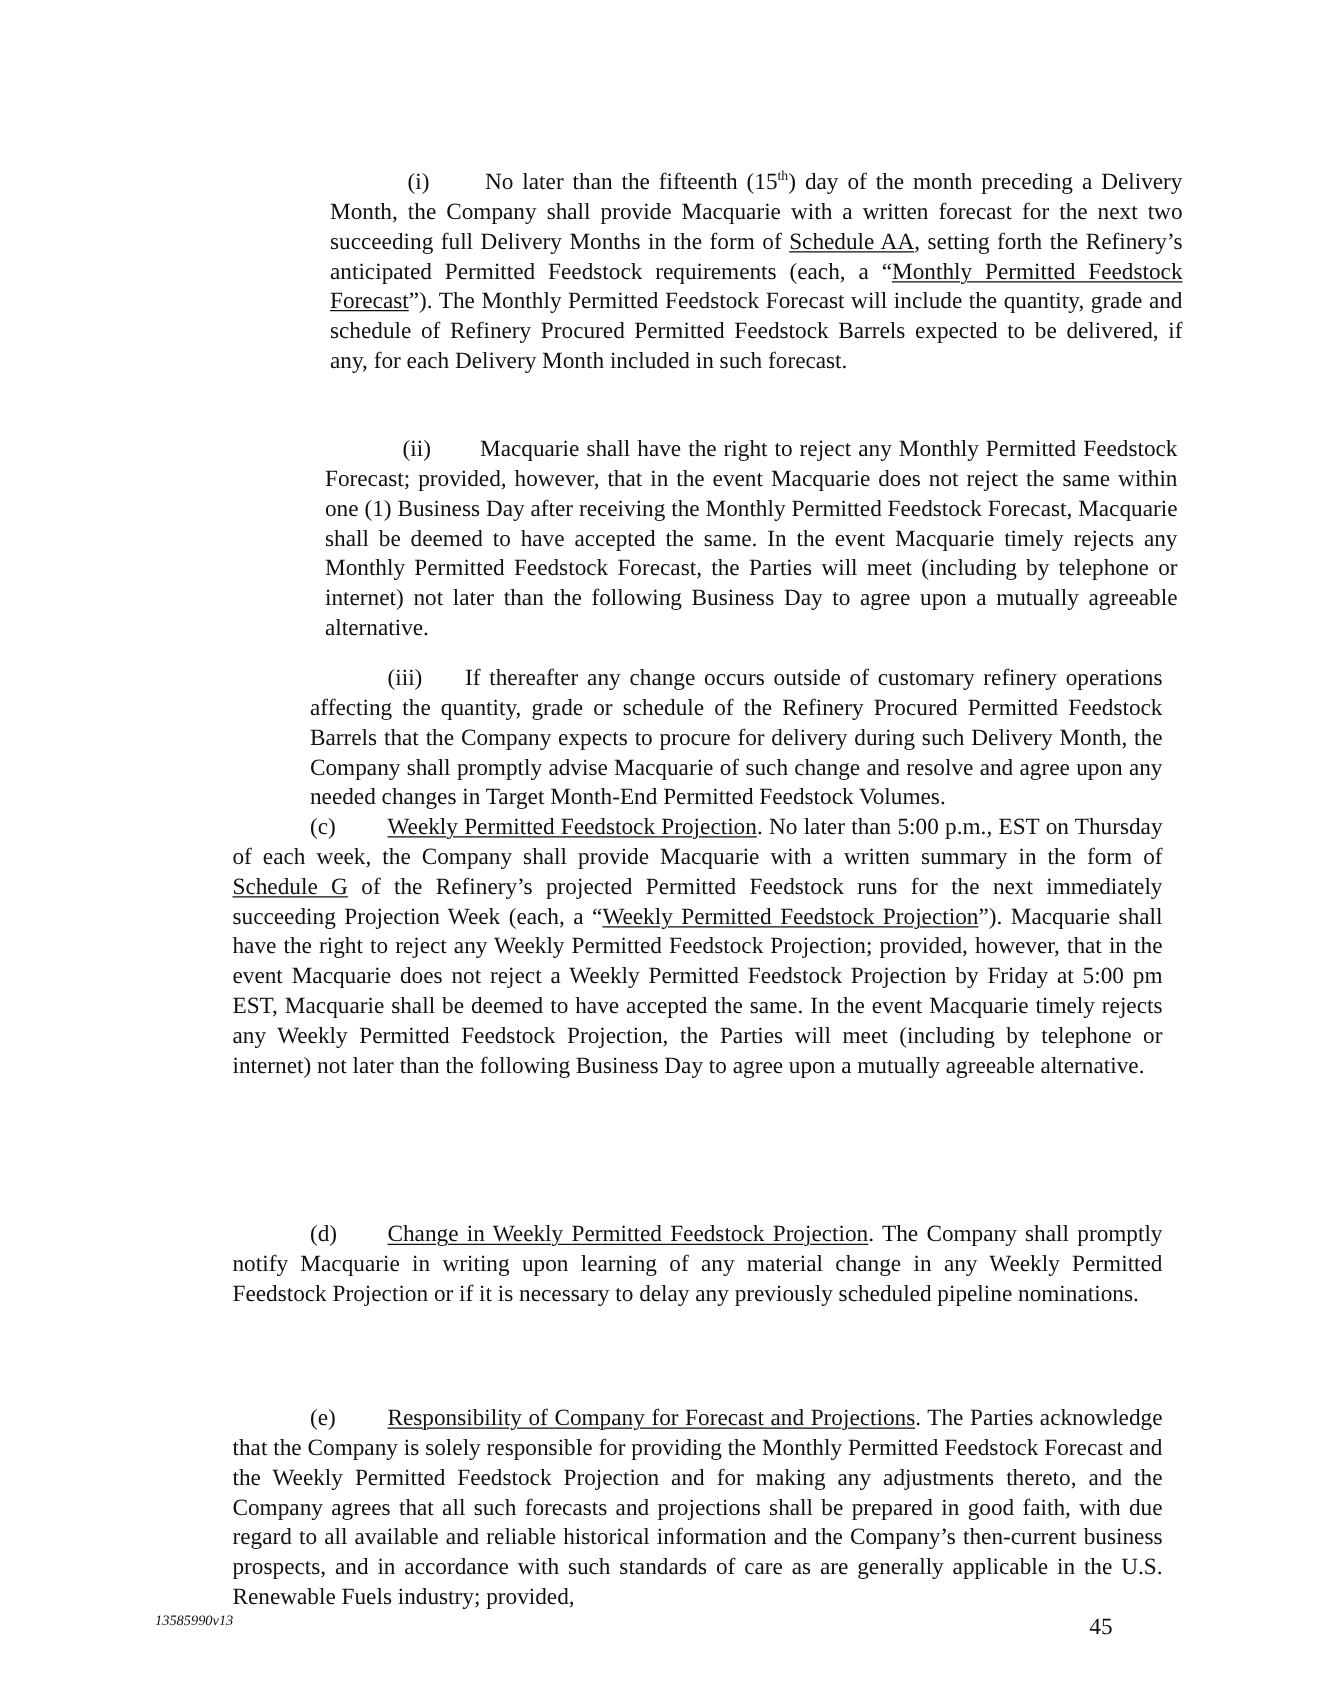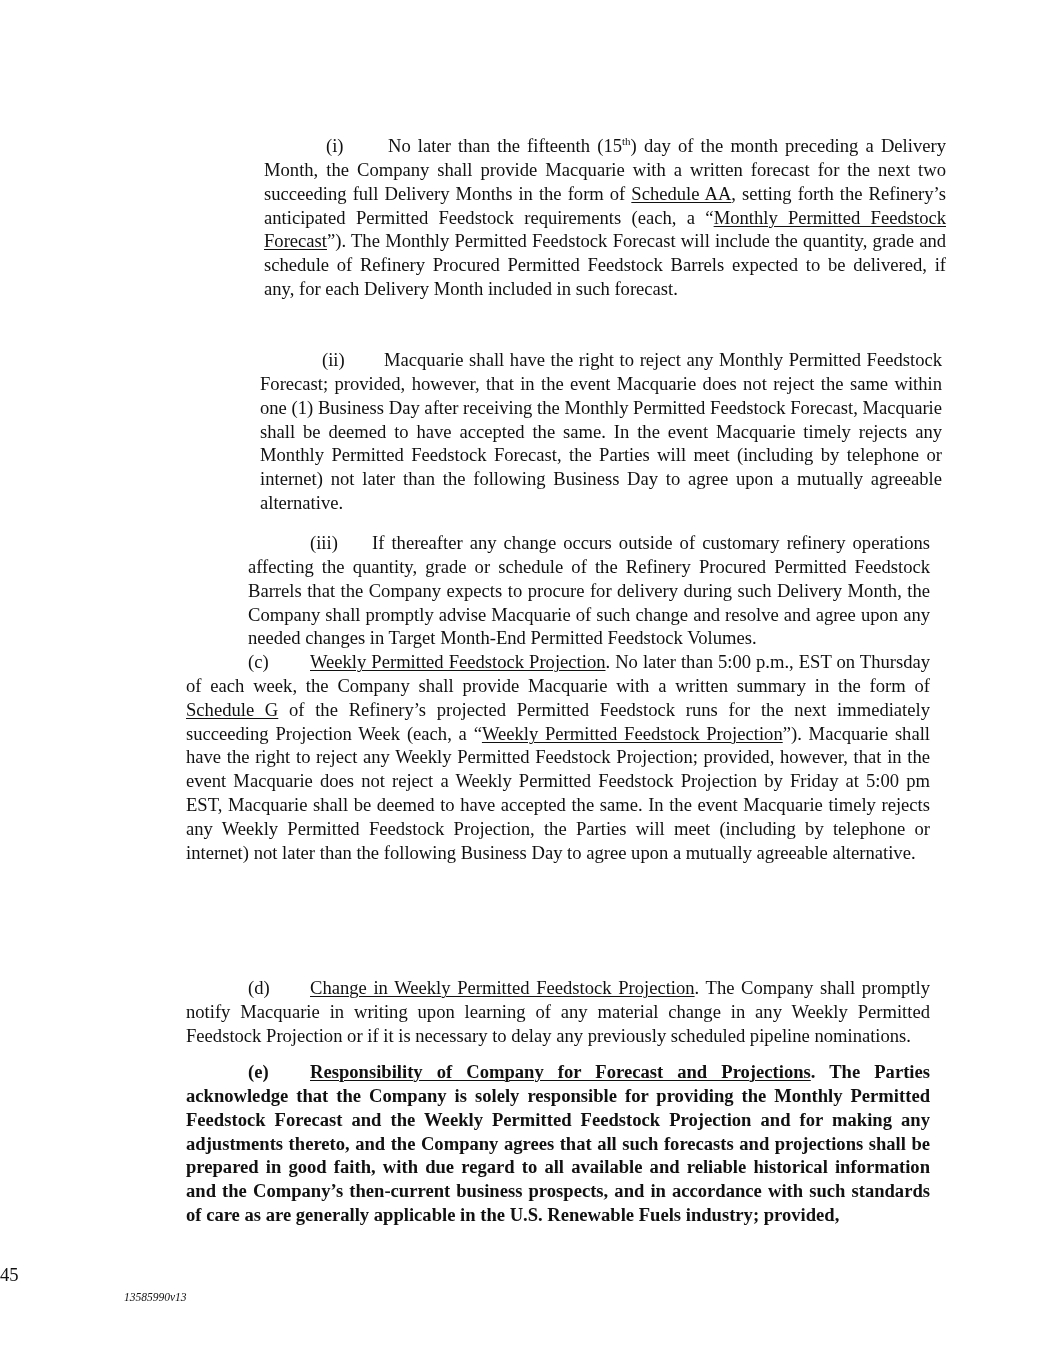--- a/index.html
+++ b/index.html
@@ -6,21 +6,21 @@
   body { width: 1055px; height: 1365px; position: relative; overflow: hidden;
          font-family: "Liberation Serif", "DejaVu Serif", serif; color: #111; }
   .para { position: absolute; font-size: 18.6px; line-height: 23.85px; text-align: justify; }
   .sub { left: 248px; width: 682px; }
   .main { left: 186px; width: 744px; }
   .label { display: inline-block; }
   .sub .label { width: 62px; margin-left: 62px; }
   .main .label { width: 62px; margin-left: 62px; }
   .u { text-decoration: underline; text-underline-offset: 2px; text-decoration-thickness: 1px; }
   sup { font-size: 11px; line-height: 0; vertical-align: super; }
-  .page-num { position: absolute; left: 0; width: 890px; top: 1264px; text-align: left; font-size: 18.6px; }
+  .page-num { position: absolute; left: 0; width: 890px; top: 1291px; text-align: right; font-size: 18.6px; }
   .doc-id { position: absolute; left: 124px; top: 1291px; font-size: 11.5px; font-style: italic; }
 </style>
 </head>
 <body>
 
 <div>
 
   <p class="para sub" style="top:118px; margin:16px;">
     <span class="label">(i)</span><span>No later than the fifteenth (15</span><sup>th</sup><span>) day of the month preceding a Delivery Month, the Company shall provide Macquarie with a written forecast for the next two succeeding full Delivery Months in the form of </span><span class="u">Schedule AA</span><span>, setting forth the Refinery’s anticipated Permitted Feedstock requirements (each, a “</span><span class="u">Monthly Permitted Feedstock Forecast</span><span>”).  The Monthly Permitted Feedstock Forecast will include the quantity, grade and schedule of Refinery Procured Permitted Feedstock Barrels expected to be delivered, if any, for each Delivery Month included in such forecast.</span>
   </p>
@@ -34,19 +34,19 @@
   </p>
 
   <p class="para main" style="top:650px; margin:0;">
     <span class="label">(c)</span><span class="u">Weekly Permitted Feedstock Projection</span><span>.  No later than 5:00 p.m., EST on Thursday of each week, the Company shall provide Macquarie with a written summary in the form of </span><span class="u">Schedule G</span><span> of the Refinery’s projected Permitted Feedstock runs for the next immediately succeeding Projection Week (each, a “</span><span class="u">Weekly Permitted Feedstock Projection</span><span>”). Macquarie shall have the right to reject any Weekly Permitted Feedstock Projection; provided, however, that in the event Macquarie does not reject a Weekly Permitted Feedstock Projection by Friday at 5:00 pm EST, Macquarie shall be deemed to have accepted the same. In the event Macquarie timely rejects any Weekly Permitted Feedstock Projection, the Parties will meet (including by telephone or internet) not later than the following Business Day to agree upon a mutually agreeable alternative.</span>
   </p>
 
   <p class="para main" style="top:976px; margin:0;">
     <span class="label">(d)</span><span class="u">Change in Weekly Permitted Feedstock Projection</span><span>.  The Company shall promptly notify Macquarie in writing upon learning of any material change in any Weekly Permitted Feedstock Projection or if it is necessary to delay any previously scheduled pipeline nominations.</span>
   </p>
 
-  <p class="para main" style="top:1060px; margin:0;font-weight:bold;">
+  <p class="para main" style="top:1123px; margin:0;">
     <span class="label">(e)</span><span class="u">Responsibility of Company for Forecast and Projections</span><span>.  The Parties acknowledge that the Company is solely responsible for providing the Monthly Permitted Feedstock Forecast and the Weekly Permitted Feedstock Projection and for making any adjustments thereto, and the Company agrees that all such forecasts and projections shall be prepared in good faith, with due regard to all available and reliable historical information and the Company’s then-current business prospects, and in accordance with such standards of care as are generally applicable in the U.S. Renewable Fuels industry; provided,</span>
   </p>
 
   <div class="page-num">45</div>
   <div class="doc-id">13585990v13</div>
 </div>
 
 </body></html>

